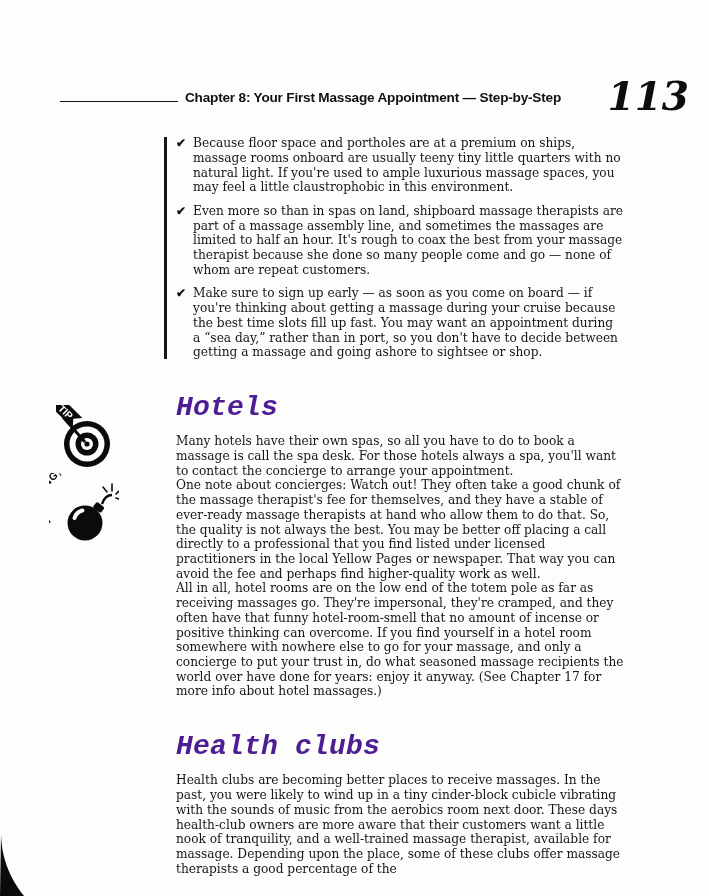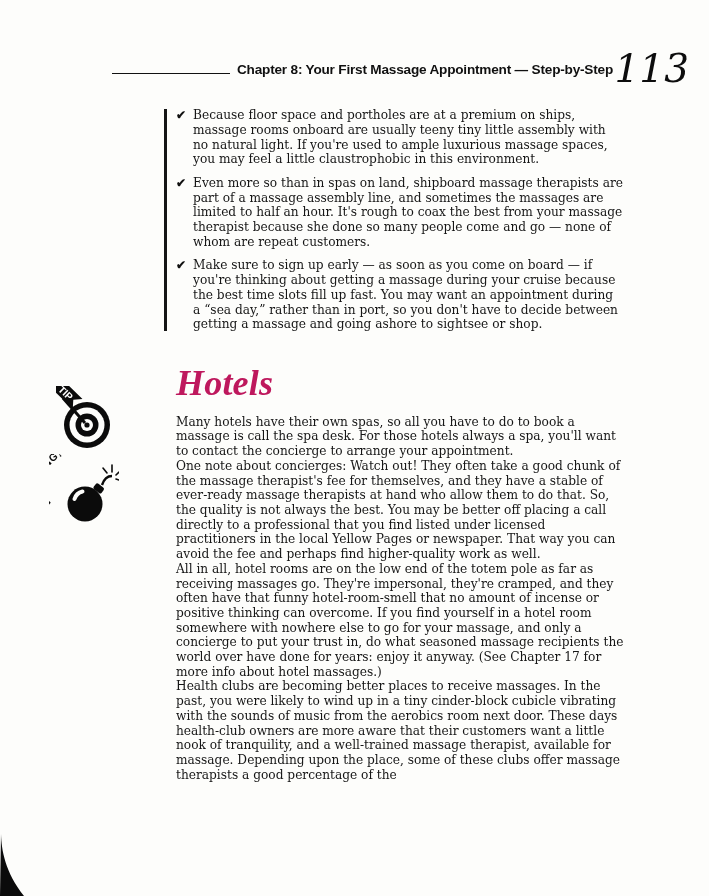--- a/index.html
+++ b/index.html
@@ -8,21 +8,22 @@
     width:709px;height:896px;
     background:#fdfdfb;
     overflow:hidden;
     font-family:"DejaVu Serif", serif;
     color:#161616;
   }
   
   .page-header{
     display:flex;
     align-items:flex-end;
-    padding:44px 20px 0 112px;
+    padding:44px 20px 0 60px;
+    margin-top:28px;
   }
   .header-rule{
     display:inline-block;
     width:118px;height:0;
     border-bottom:1.6px solid #111;
     margin-bottom:3px;
     flex:0 0 auto;
   }
   .chapter-title{
     margin:0 0 0 7px;
@@ -30,21 +31,21 @@
     font-weight:700;
     font-size:13.6px;
     letter-spacing:-0.2px;
     color:#101010;
     white-space:nowrap;
   }
   .page-number{
     margin-left:auto;
     font-family:"DejaVu Serif", serif;
     font-style:italic;
-    font-weight:400;
+    font-weight:700;
     font-size:39px;
     line-height:0.85;
     transform:translateY(8px);
     color:#0d0d0d;
     text-align:center;
   }
   
   .content{
     margin:0 85px 0 176px;
     font-size:12.2px;
@@ -73,27 +74,27 @@
     width:17px;
     font-size:12px;
     line-height:14.7px;
     font-weight:700;
     color:#111;
   }
   .check-text{flex:1;}
   
   .section-heading{
     margin:33px 0 12px;
-    font-family:Liberation Serif, serif;
+    font-family:Liberation Mono, monospace;
     font-style:italic;
     font-weight:700;
-    font-size:36px;
+    font-size:28px;
     line-height:1.05;
     letter-spacing:0.2px;
-    color:#be185d;
+    color:#4c1d95;
   }
   
   .para-with-icon{position:relative;}
   .margin-icon{
     position:absolute;
     pointer-events:none;
   }
   .tip-pos{left:-120px;top:-29px;width:58px;height:66px;}
   .warn-pos{left:-127px;top:-5px;width:70px;height:72px;}
   
@@ -113,21 +114,21 @@
     <span class="page-number">113</span>
   </header>
 
   <main class="content">
 
     <section class="checklist">
       <div class="checklist-rule"></div>
 
       <div class="check-item">
         <span class="check-mark">✔</span>
-        <p class="check-text">Because floor space and portholes are at a premium on ships, massage rooms onboard are usually teeny tiny little assembly with no natural light. If you're used to ample luxurious massage spaces, you may feel a little claustrophobic in this environment.</p>
+        <p class="check-text">Because floor space and portholes are at a premium on ships, massage rooms onboard are usually teeny tiny little quarters with no natural light. If you're used to ample luxurious massage spaces, you may feel a little claustrophobic in this environment.</p>
       </div>
 
       <div class="check-item">
         <span class="check-mark">✔</span>
         <p class="check-text">Even more so than in spas on land, shipboard massage therapists are part of a massage assembly line, and sometimes the massages are limited to half an hour. It's rough to coax the best from your massage therapist because she done so many people come and go — none of whom are repeat customers.</p>
       </div>
 
       <div class="check-item">
         <span class="check-mark">✔</span>
         <p class="check-text">Make sure to sign up early — as soon as you come on board — if you're thinking about getting a massage during your cruise because the best time slots fill up fast. You may want an appointment during a “sea day,” rather than in port, so you don't have to decide between getting a massage and going ashore to sightsee or shop.</p>
@@ -173,20 +174,21 @@
             <line x1="67" y1="21" x2="70" y2="18"></line>
             <line x1="67" y1="25" x2="70" y2="26"></line>
           </g>
         </svg>
       </span>
       <p class="body-para">One note about concierges: Watch out! They often take a good chunk of the massage therapist's fee for themselves, and they have a stable of ever-ready massage therapists at hand who allow them to do that. So, the quality is not always the best. You may be better off placing a call directly to a professional that you find listed under licensed practitioners in the local Yellow Pages or newspaper. That way you can avoid the fee and perhaps find higher-quality work as well.</p>
     </div>
 
     <p class="body-para">All in all, hotel rooms are on the low end of the totem pole as far as receiving massages go. They're impersonal, they're cramped, and they often have that funny hotel-room-smell that no amount of incense or positive thinking can overcome. If you find yourself in a hotel room somewhere with nowhere else to go for your massage, and only a concierge to put your trust in, do what seasoned massage recipients the world over have done for years: enjoy it anyway. (See Chapter 17 for more info about hotel massages.)</p>
 
+    <h2 class="section-heading">Health clubs</h2>
 
     <p class="body-para">Health clubs are becoming better places to receive massages. In the past, you were likely to wind up in a tiny cinder-block cubicle vibrating with the sounds of music from the aerobics room next door. These days health-club owners are more aware that their customers want a little nook of tranquility, and a well-trained massage therapist, available for massage. Depending upon the place, some of these clubs offer massage therapists a good percentage of the</p>
 
   </main>
 
   <svg class="page-curl" width="26" height="62" viewBox="0 0 26 62" aria-hidden="true">
     <path d="M1 0 C1.5 16 5 38 24 62 L0 62 Z" fill="#0b0b0b"></path>
   </svg>
 
 </div>

